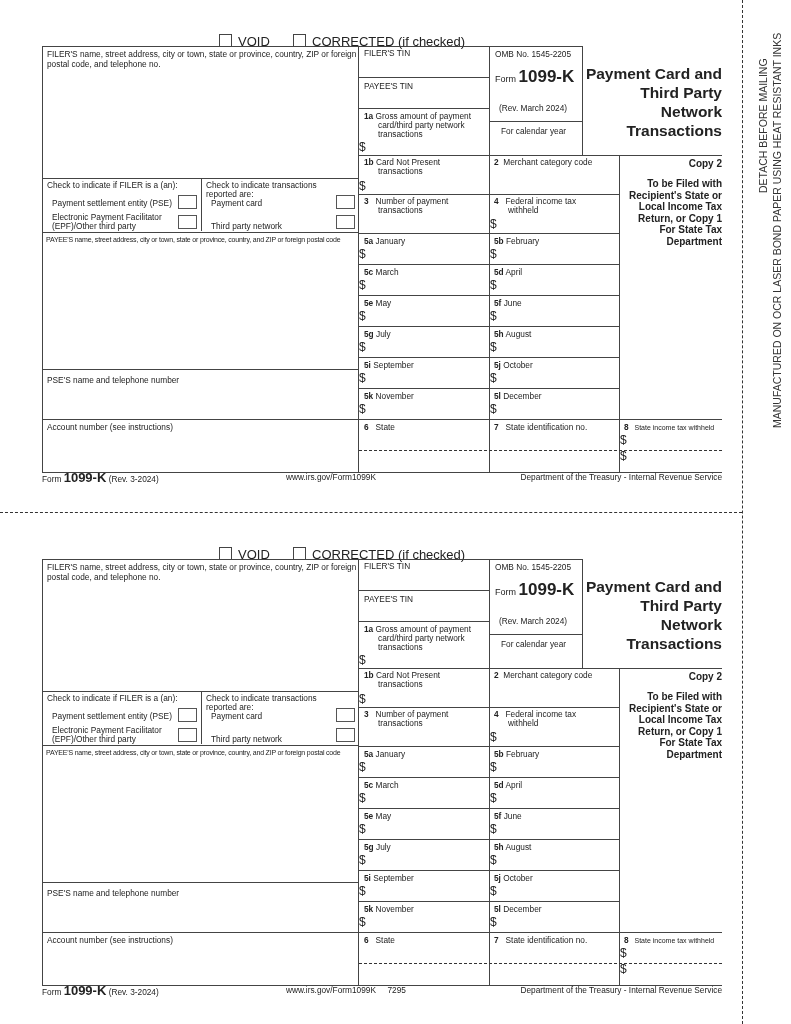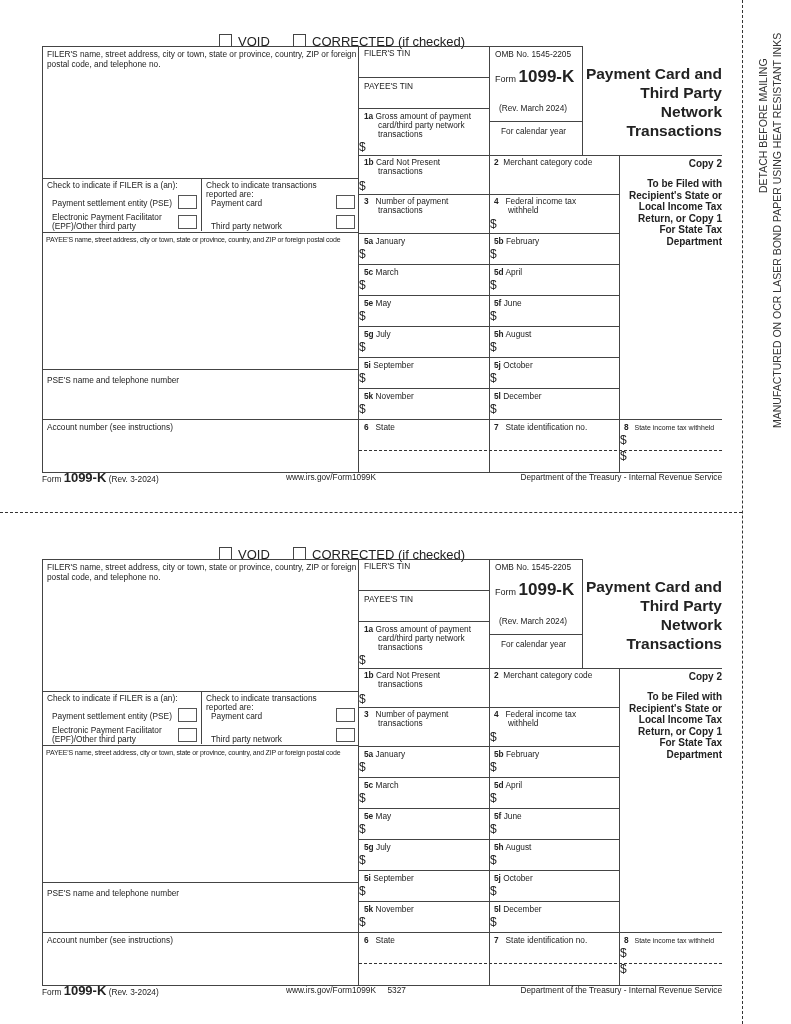--- a/index.html
+++ b/index.html
@@ -377,16 +377,16 @@
     <div class="dollar" style="top:30px;">$</div>
   </div>
   <div class="dash" style="left:359px; top:450px; width:363px;"></div>
 
   <div class="footer" style="left:42px; top:470px;">
     <span>Form</span>
     <span class="big">1099-K</span>
     <span>(Rev. 3-2024)</span>
   </div>
   <div class="footer" style="left:286px; top:472px;">
-    <span>www.irs.gov/Form1099K</span>&nbsp;&nbsp;&nbsp;&nbsp;&nbsp;<span>5327</span>
+    <span>www.irs.gov/Form1099K</span>&nbsp;&nbsp;&nbsp;&nbsp;&nbsp;<span>7295</span>
   </div>
   <div class="footer" style="left:502px; top:472px; width:220px; text-align:right;">Department of the Treasury - Internal Revenue Service</div>
 </div>
 
 </body></html>

